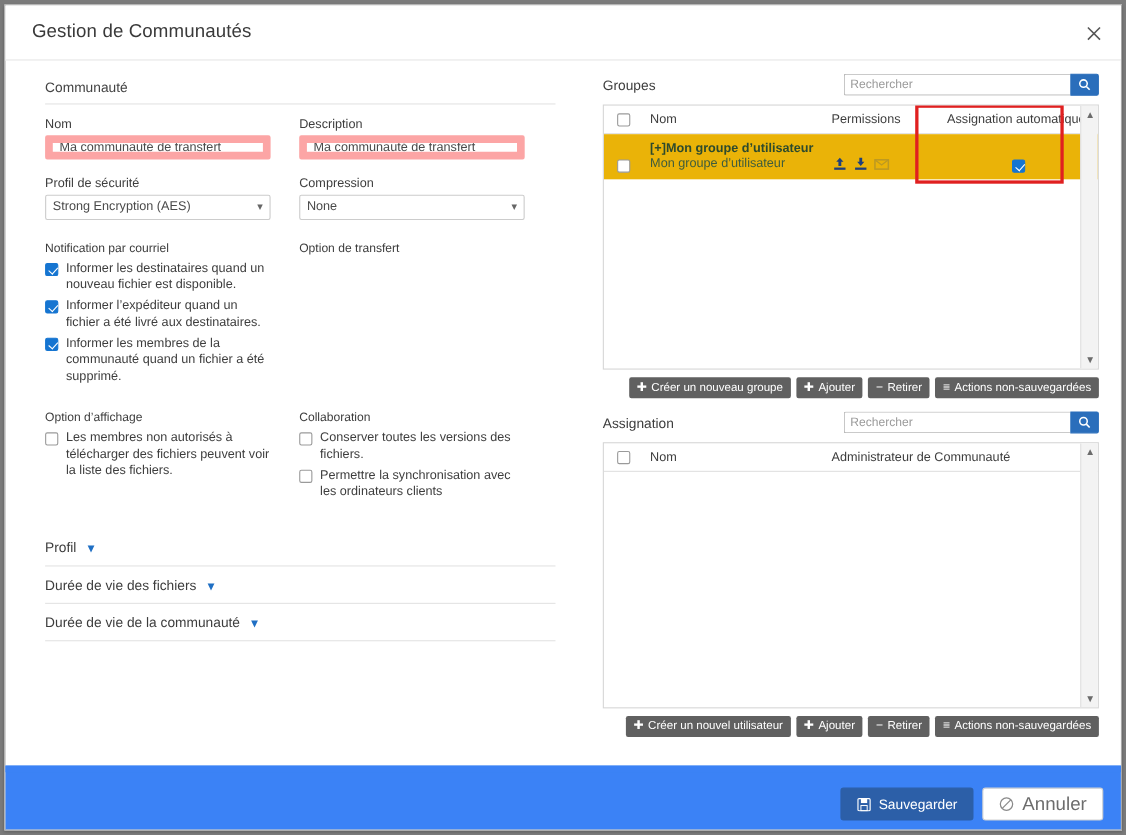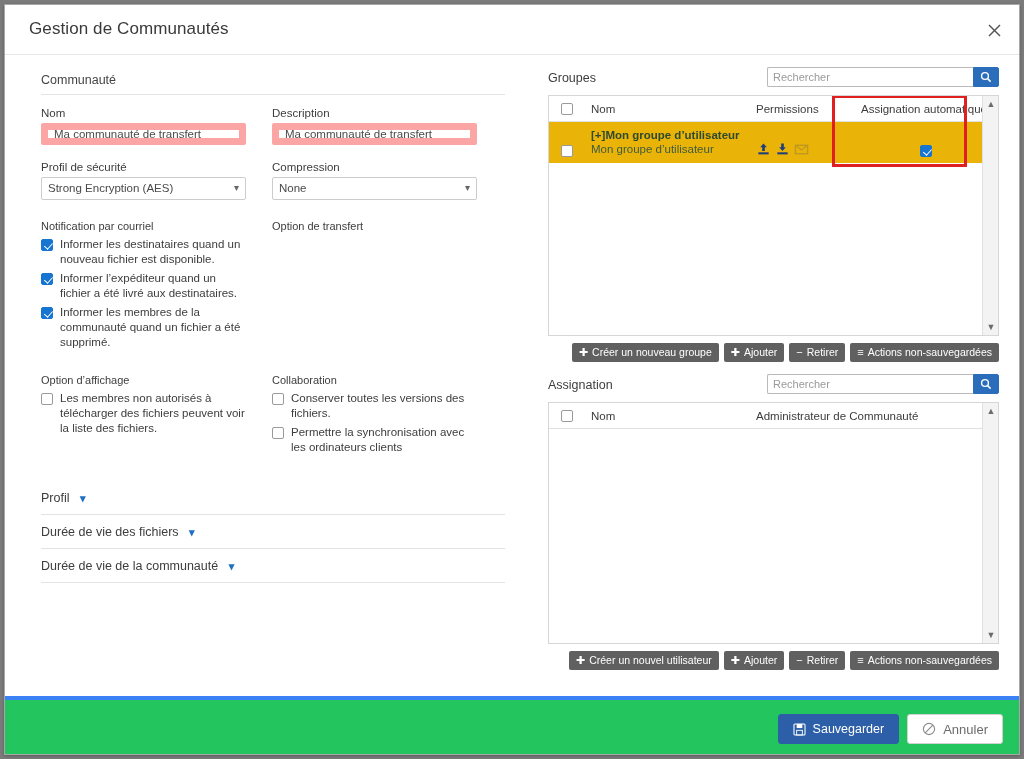--- a/index.html
+++ b/index.html
@@ -304,22 +304,22 @@
     gap: 4px;
     line-height: 1;
     white-space: nowrap;
   }
   .gbtn .gi { font-size: 11px; }
 
   
   .footer {
     position: relative;
     height: 58px;
-    border-top: 4px solid #3b82f6;
-    background: #22c55e;
+    border-top: 6px solid #3b82f6;
+    background: #3b82f6;
   }
   .footer-btns {
     position: absolute;
     right: 16px; top: 14px;
     display: flex;
     gap: 8px;
   }
   .btn-primary {
     background: #2c5fa8;
     color: #fff;
@@ -332,21 +332,21 @@
     cursor: pointer;
     display: inline-flex;
     align-items: center;
     gap: 7px;
   }
   .btn-secondary {
     background: #fff;
     color: #6c6c6c;
     border: 1px solid #d2d2d2;
     border-radius: 3px;
-    font-size: 13px;
+    font-size: 17px;
     font-family: "Liberation Sans", sans-serif;
     padding: 0 14px;
     height: 30px;
     cursor: pointer;
     display: inline-flex;
     align-items: center;
     gap: 7px;
   }
 </style>
 </head>

